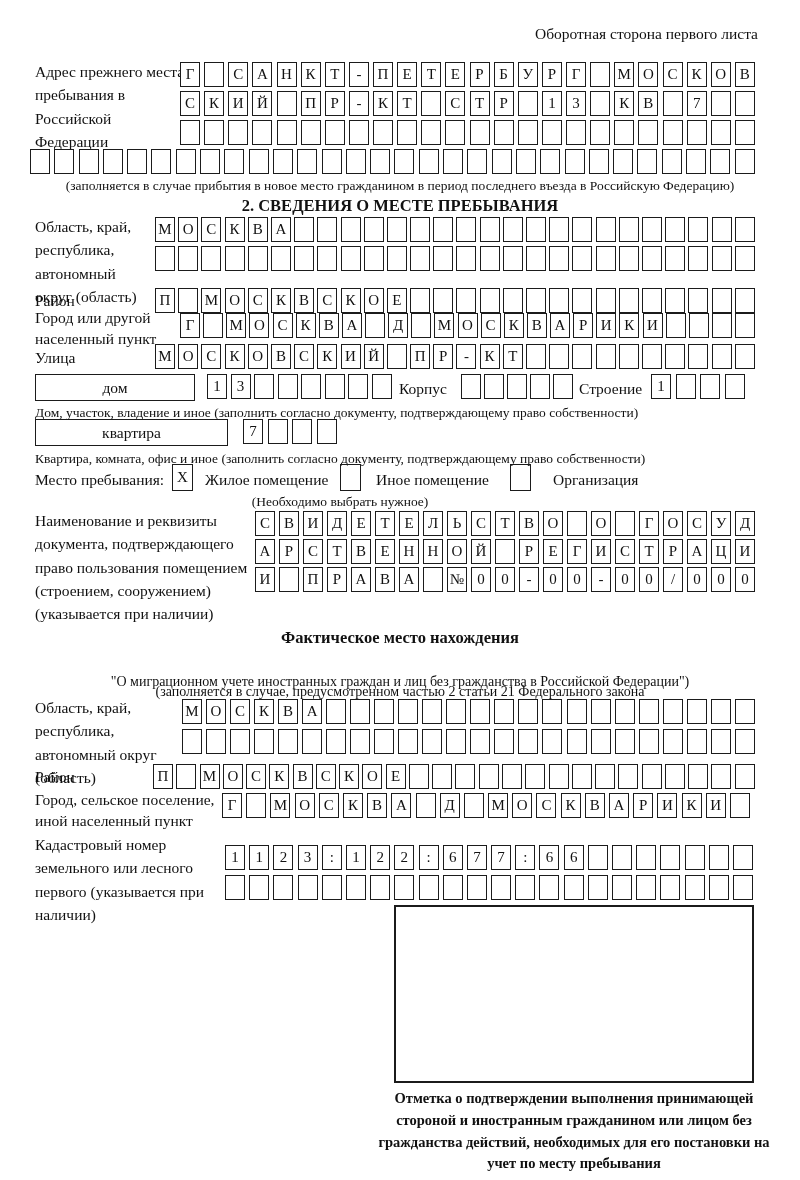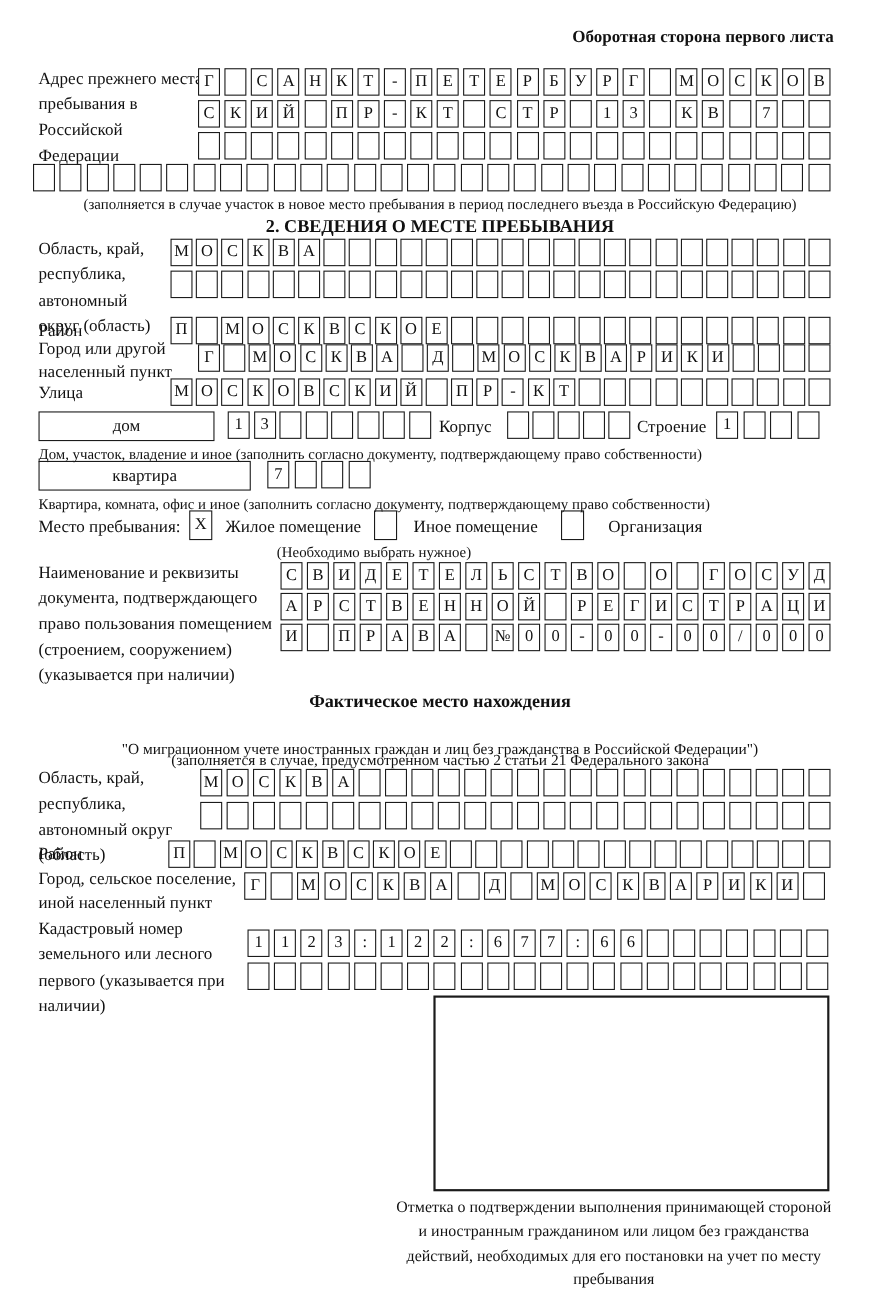--- a/index.html
+++ b/index.html
@@ -25,21 +25,21 @@
   }
   .checkbox{
     width:21px;height:27px;border:1.6px solid #1b1b1b;box-sizing:border-box;
     display:flex;align-items:center;justify-content:center;font-size:15px;
   }
   .bigbox{border:2px solid #1b1b1b;box-sizing:border-box;background:#fff;}
 </style>
 </head>
 <body>
 
-<div class="abs lbl" style="top:22px;right:42px;font-weight:bold;">Оборотная сторона первого листа</div>
+<div class="abs lbl" style="top:22px;right:42px;">Оборотная сторона первого листа</div>
 
 <div class="abs lbl" style="left:35px;top:60px;width:152px;">Адрес прежнего места пребывания в Российской Федерации</div>
 <div class="abs cellrow" style="left:180px;top:62px;width:575px;">
     <span class="cell">Г</span>
     <span class="cell"></span>
     <span class="cell">С</span>
     <span class="cell">А</span>
     <span class="cell">Н</span>
     <span class="cell">К</span>
     <span class="cell">Т</span>
@@ -138,21 +138,21 @@
     <span class="cell"></span>
     <span class="cell"></span>
     <span class="cell"></span>
     <span class="cell"></span>
     <span class="cell"></span>
     <span class="cell"></span>
     <span class="cell"></span>
     <span class="cell"></span>
     <span class="cell"></span>
   </div>
-<div class="abs cap center" style="top:177px;">(заполняется в случае участок в новое место пребывания в период последнего въезда в Российскую Федерацию)</div>
+<div class="abs cap center" style="top:177px;">(заполняется в случае прибытия в новое место гражданином в период последнего въезда в Российскую Федерацию)</div>
 
 <div class="abs title" style="top:196px;">2. СВЕДЕНИЯ О МЕСТЕ ПРЕБЫВАНИЯ</div>
 
 <div class="abs lbl" style="left:35px;top:215px;width:120px;">Область, край, республика, автономный округ (область)</div>
 <div class="abs cellrow" style="left:155px;top:217px;width:600px;">
     <span class="cell">М</span>
     <span class="cell">О</span>
     <span class="cell">С</span>
     <span class="cell">К</span>
     <span class="cell">В</span>
@@ -571,13 +571,13 @@
     <span class="cell"></span>
     <span class="cell"></span>
     <span class="cell"></span>
     <span class="cell"></span>
     <span class="cell"></span>
     <span class="cell"></span>
     <span class="cell"></span>
   </div>
 
 <div class="abs bigbox" style="left:394px;top:905px;width:360px;height:178px;"></div>
-<div class="abs" style="left:356px;top:1088px;width:404px;text-align:center;font-size:14.5px;line-height:1.5;">Отметка о подтверждении выполнения принимающей стороной и иностранным гражданином или лицом без гражданства действий, необходимых для его постановки на учет по месту пребывания</div>
+<div class="abs" style="left:372px;top:1088px;width:404px;text-align:center;font-size:14.5px;line-height:1.5;font-weight:bold;">Отметка о подтверждении выполнения принимающей стороной и иностранным гражданином или лицом без гражданства действий, необходимых для его постановки на учет по месту пребывания</div>
 
 </body></html>

